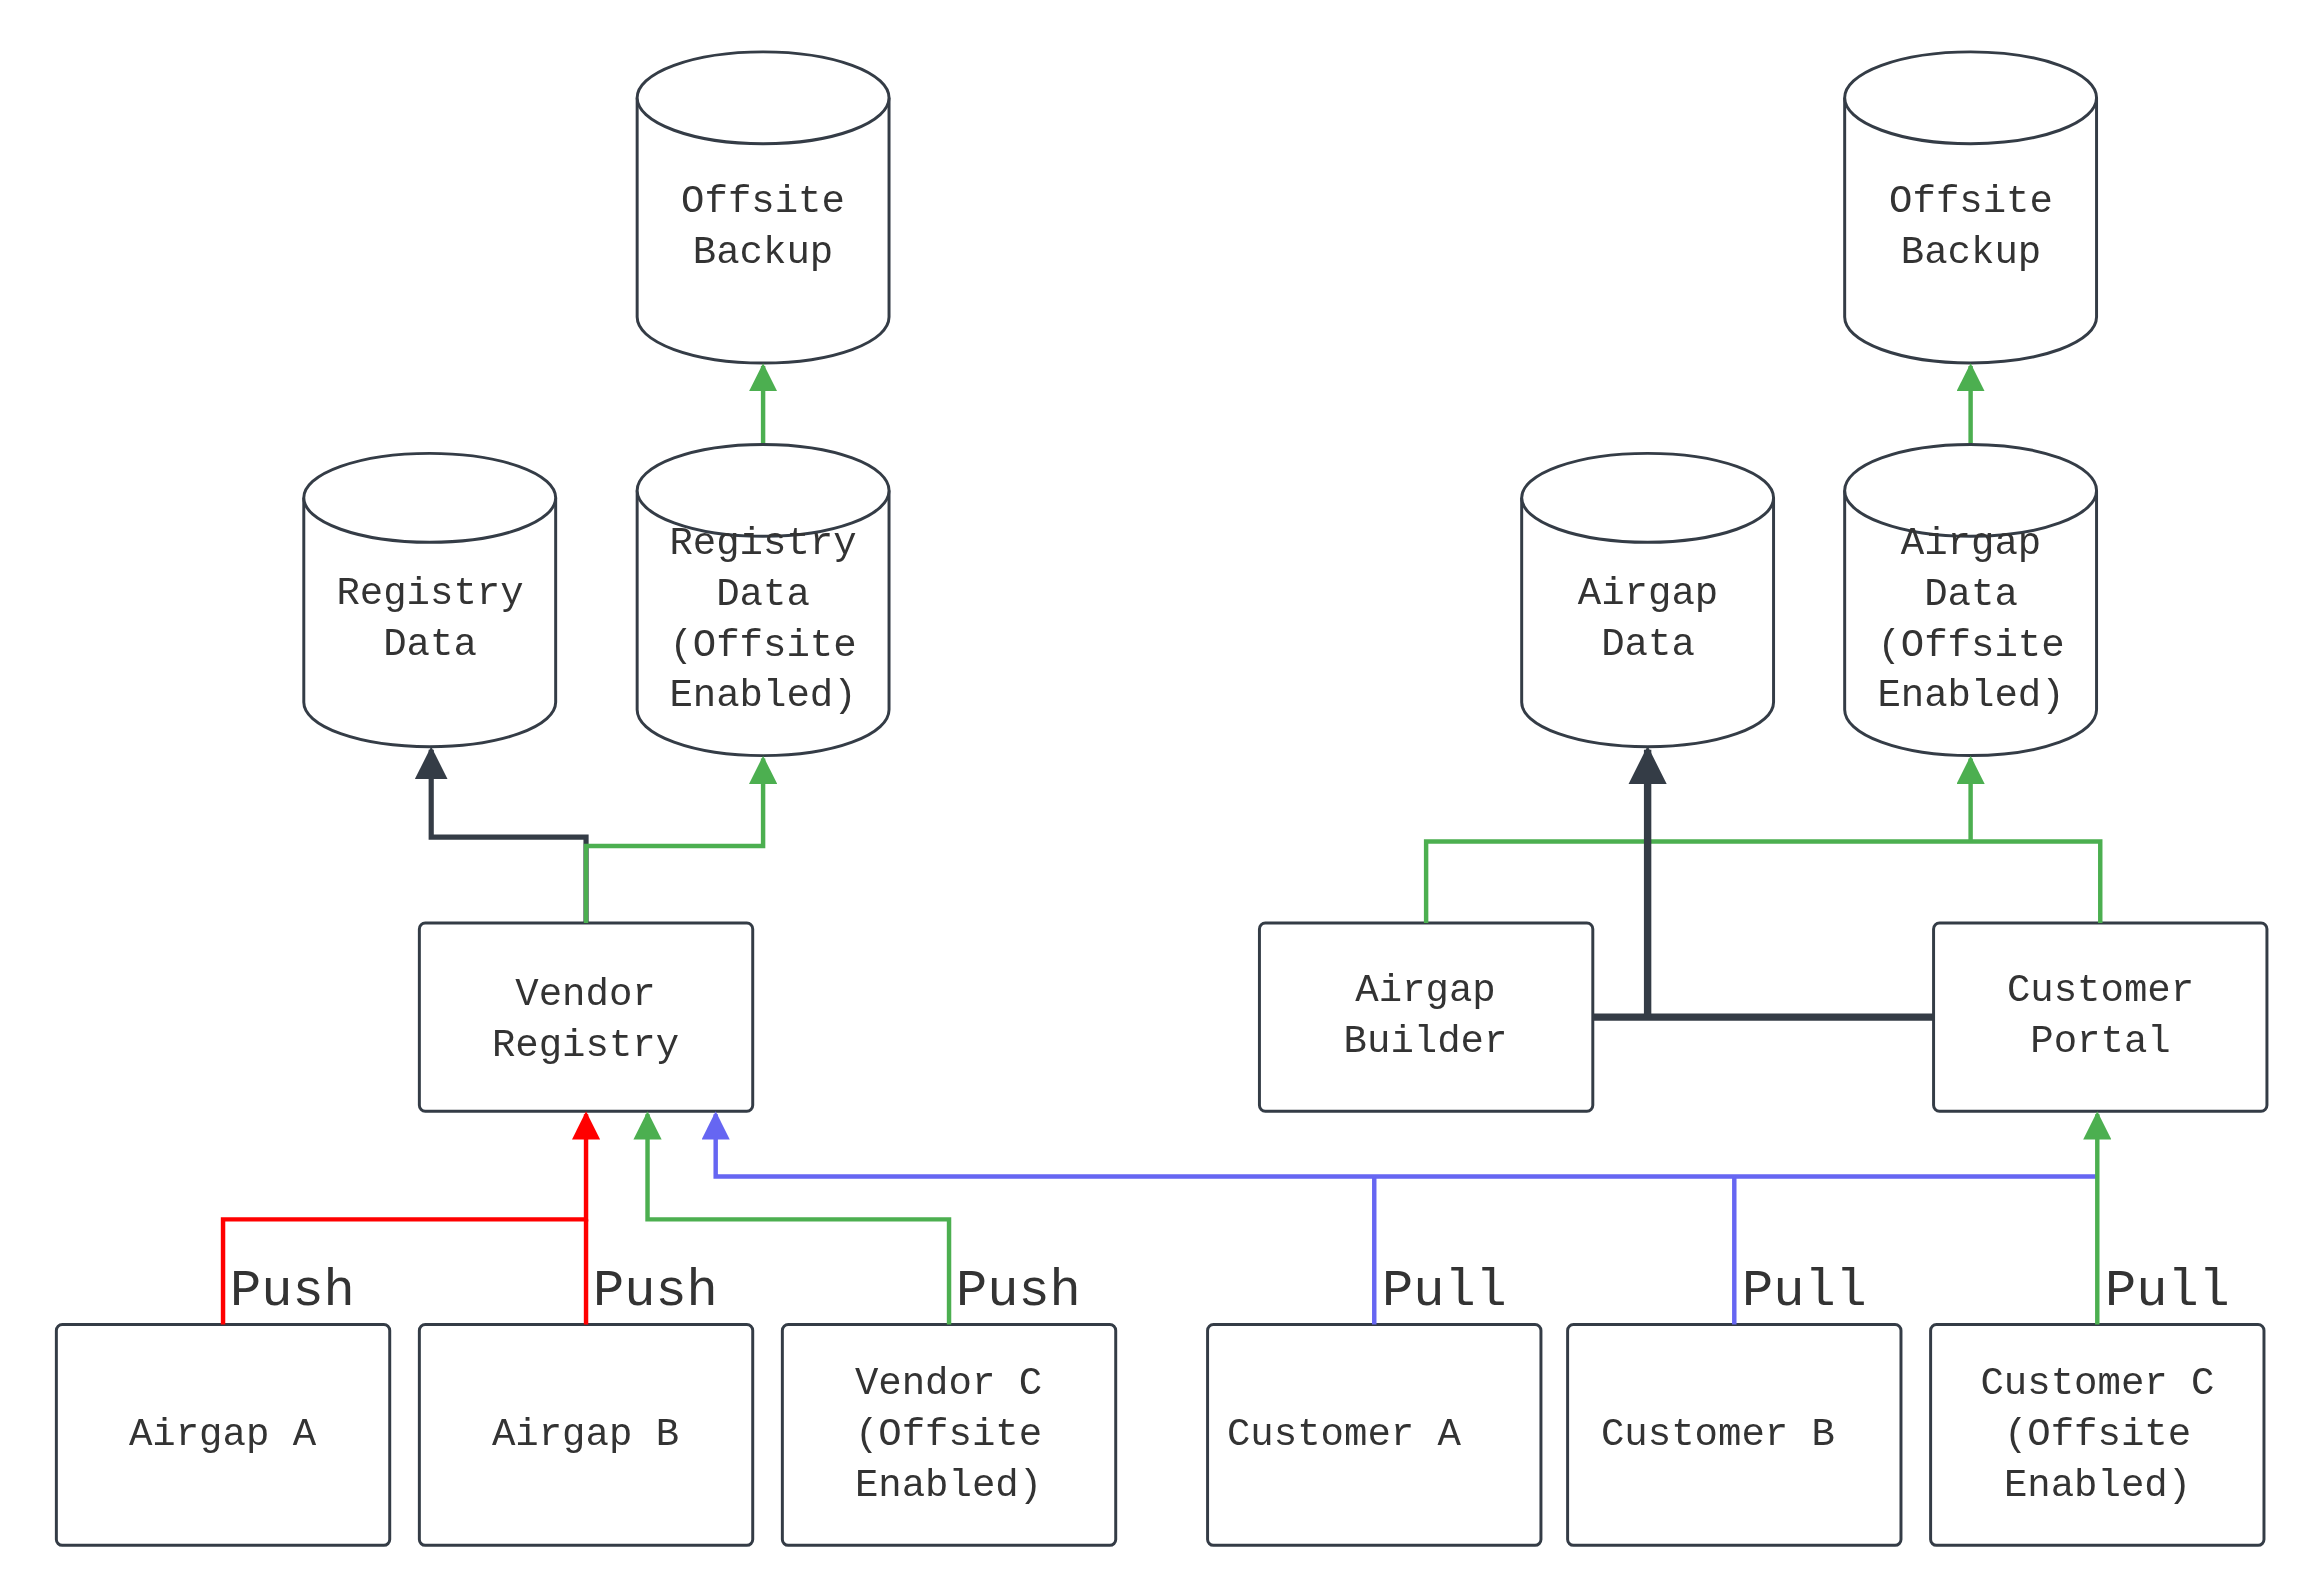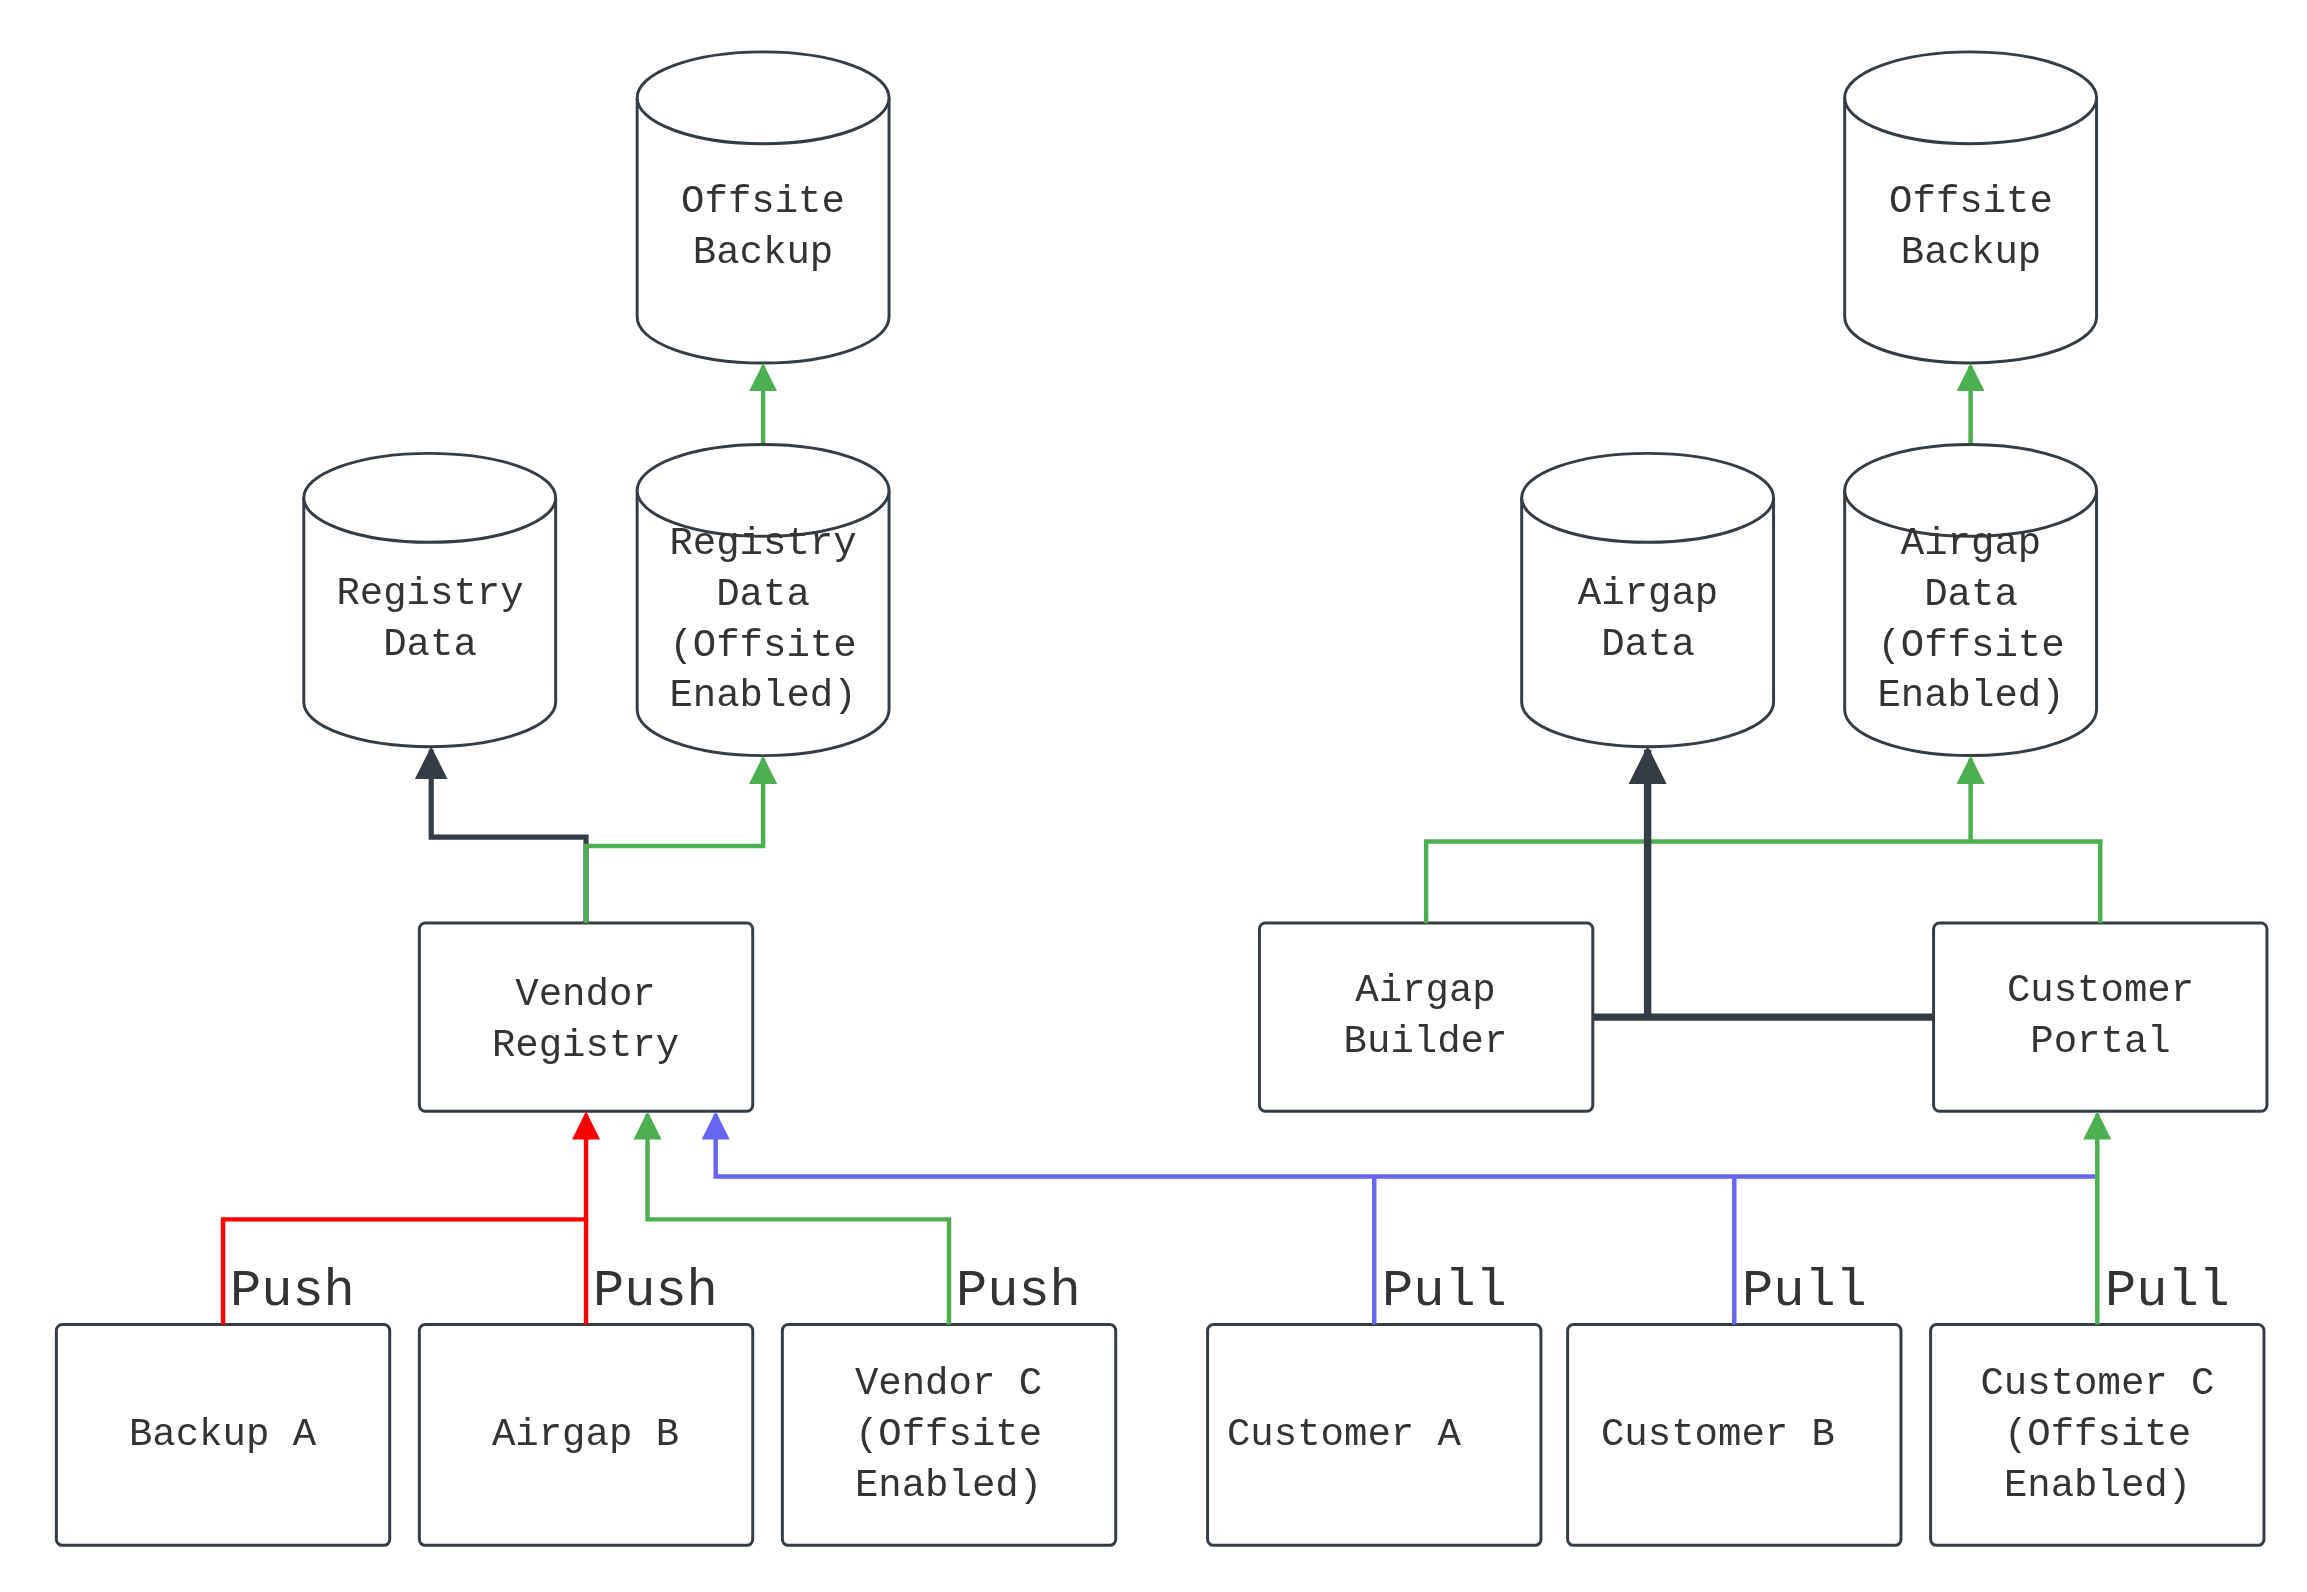--- a/index.html
+++ b/index.html
@@ -133,21 +133,21 @@
   <div class="node-label" style="left:637px; top:98px; width:252px; height:259px;">Offsite
 Backup</div>
   <div class="node-label" style="left:304px; top:498px; width:252px; height:244px;">Registry
 Data</div>
   <div class="node-label" style="left:637px; top:490px; width:252px; height:261px;">Registry
 Data
 (Offsite
 Enabled)</div>
   <div class="node-label" style="left:419px; top:923px; width:333px; height:196px;">Vendor
 Registry</div>
-  <div class="node-label" style="left:56px; top:1325px; width:333px; height:221px;">Backup A</div>
+  <div class="node-label" style="left:56px; top:1325px; width:333px; height:221px;">Airgap A</div>
   <div class="node-label" style="left:419px; top:1325px; width:333px; height:221px;">Airgap B</div>
   <div class="node-label" style="left:782px; top:1325px; width:333px; height:221px;">Vendor C
 (Offsite
 Enabled)</div>
   <div class="node-label" style="left:1522px; top:498px; width:252px; height:244px;">Airgap
 Data</div>
   <div class="node-label" style="left:1845px; top:490px; width:252px; height:261px;">Airgap
 Data
 (Offsite
 Enabled)</div>

